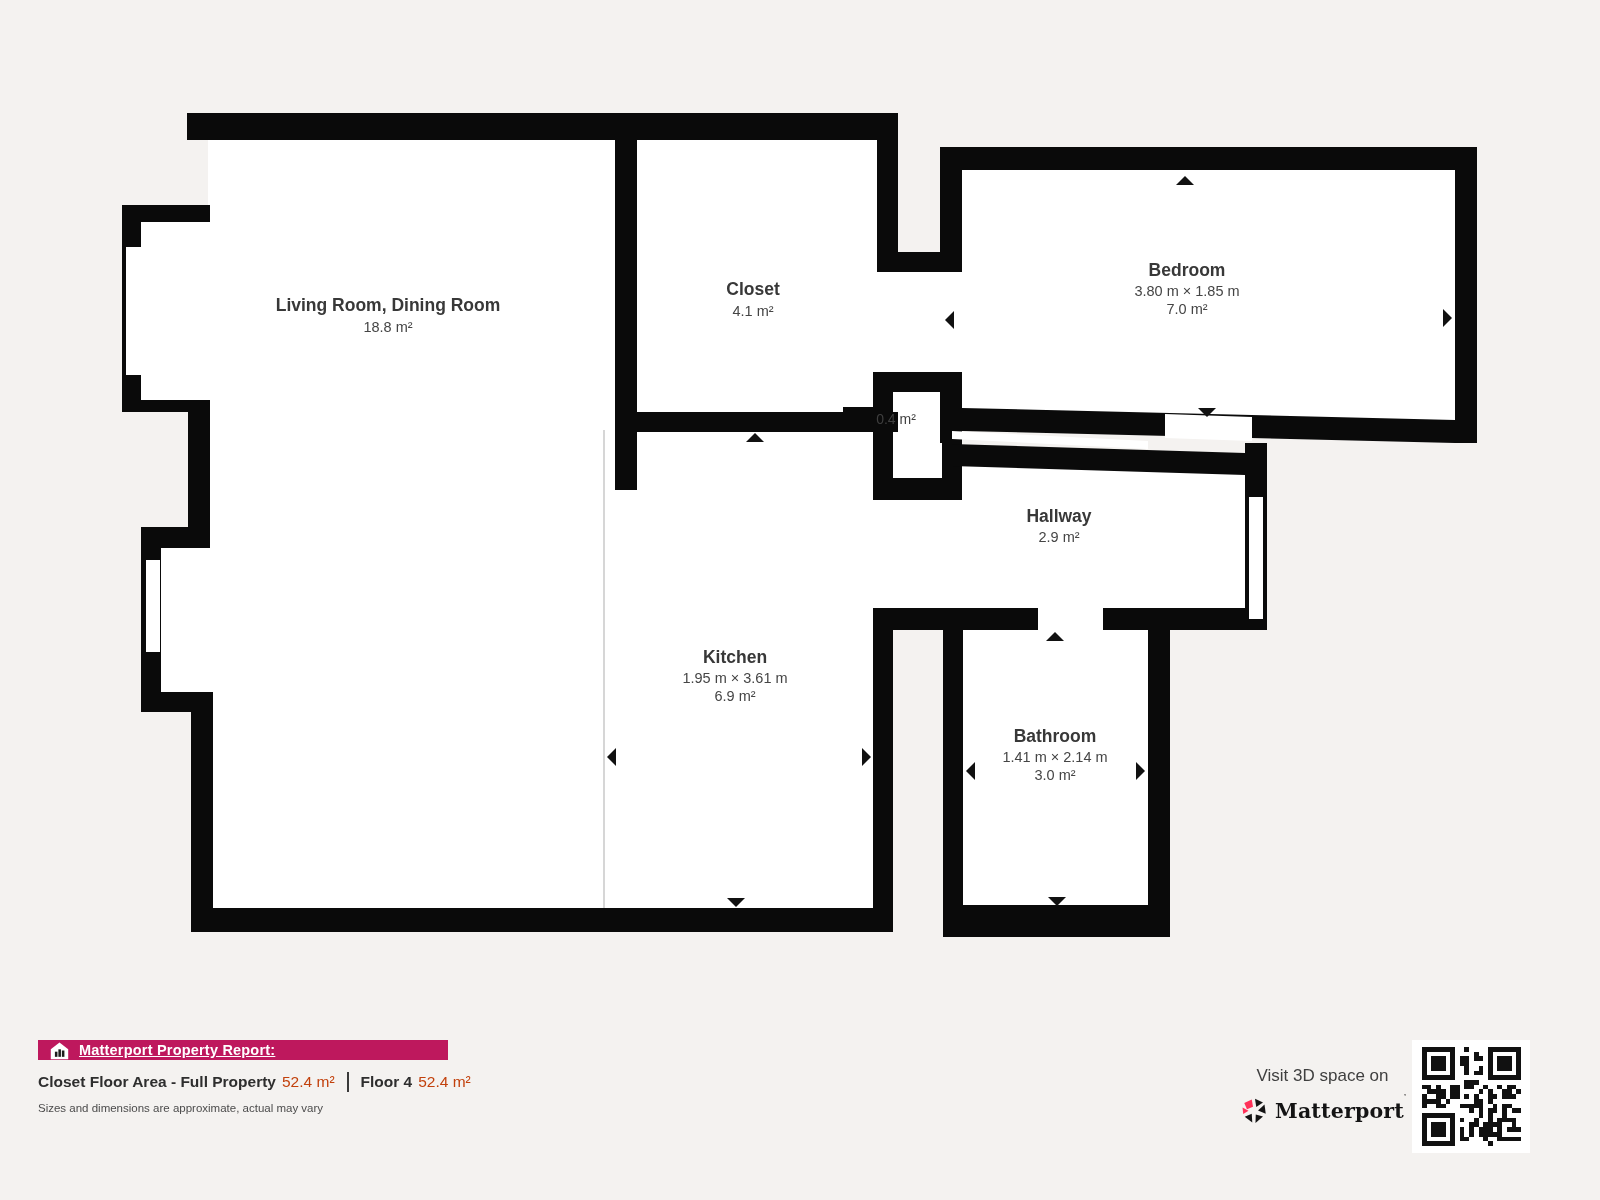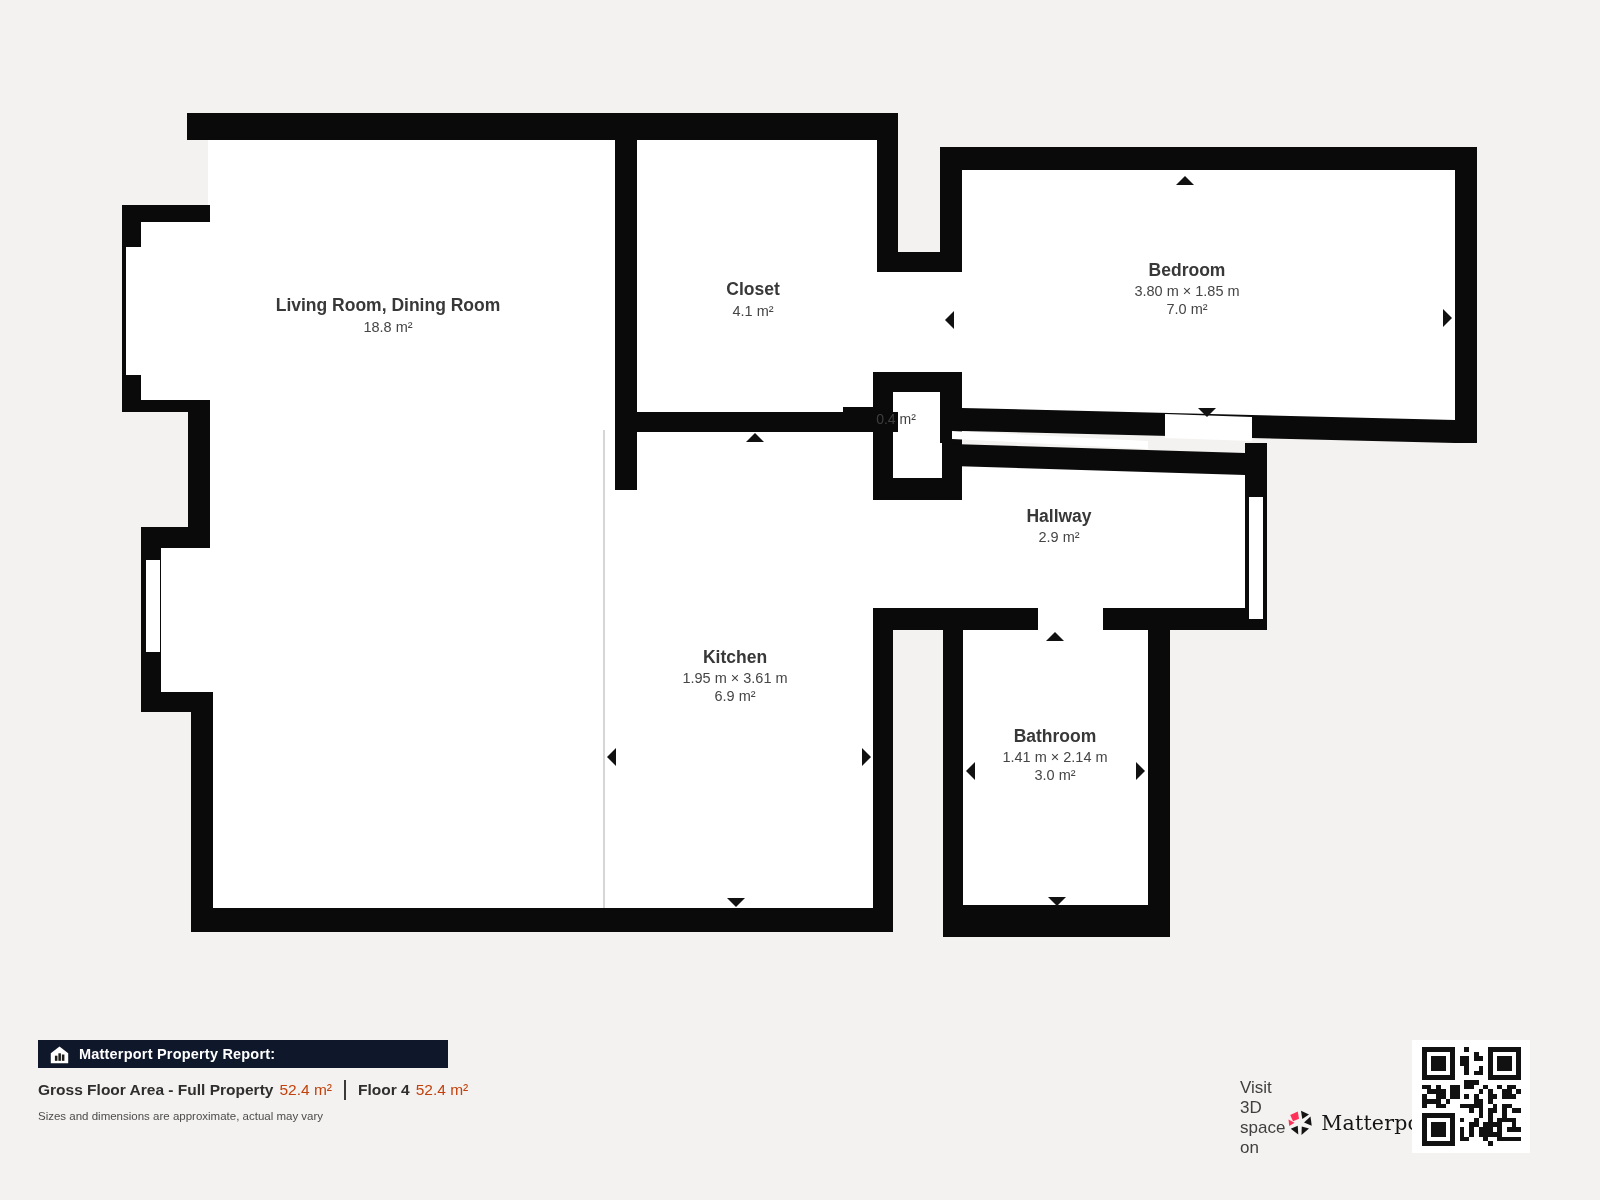--- a/index.html
+++ b/index.html
@@ -12,35 +12,35 @@
     background:var(--bg);
     font-family:"Liberation Sans","DejaVu Sans",sans-serif;
   }
   svg text{user-select:none;}
   .room-name{font-family:"Liberation Sans",sans-serif;font-weight:bold;font-size:17.5px;fill:#383838;}
   .room-sub{font-family:"Liberation Sans",sans-serif;font-size:14.5px;fill:#454545;}
   .room-sub-sm{font-family:"Liberation Sans",sans-serif;font-size:14px;fill:#3f3f3f;}
 
   .report{position:absolute;left:38px;top:1040px;width:520px;}
   .report-bar{
-    width:410px;height:28px;background:#0f172a;color:#fff;
-    display:flex;align-items:center;gap:10px;padding-left:12px;box-sizing:border-box;
+    width:410px;height:20px;background:#be185d;color:#fff;
+    display:flex;align-items:center;gap:10px;padding-left:12px;box-sizing:border-box;text-decoration:underline;
   }
   .report-bar .bar-label{font-size:14.5px;font-weight:bold;letter-spacing:.2px;}
   .report-title{margin-top:13px;font-size:20px;font-weight:bold;color:var(--text-dark);}
   .report-area-line{margin-top:12px;display:flex;align-items:center;font-size:15.5px;color:#2e2e2e;}
   .report-area-line .b{font-weight:bold;}
   .report-area-line .v{margin-left:6px;font-weight:normal;color:#c2410c;}
   .vdiv{display:inline-block;width:2px;height:20px;background:#3a3a3a;margin:0 12px;}
   .report-disclaimer{margin-top:10px;font-size:11.5px;color:#4c4c4c;}
 
-  .promo{position:absolute;left:1240px;top:1066px;width:165px;display:flex;align-items:center;margin-top:12px;}
+  .promo{position:absolute;left:1240px;top:1066px;width:165px;display:flex;flex-direction:column;align-items:center;}
   .promo-text{font-size:17px;color:#3f3f3f;}
   .promo-brand{margin-top:10px;display:flex;align-items:center;gap:6px;}
-  .wordmark{font-family:"DejaVu Serif","Liberation Serif",serif;font-size:20.5px;color:#141414;letter-spacing:.2px;}
+  .wordmark{font-family:"DejaVu Serif","Liberation Serif",serif;font-size:20.5px;color:#141414;letter-spacing:.2px;font-weight:bold;}
   .tm{font-size:9px;color:#141414;vertical-align:top;position:relative;top:-7px;}
 
   .qr-box{position:absolute;left:1412px;top:1040px;width:118px;height:113px;background:#fff;
           display:flex;align-items:center;justify-content:center;}
 </style>
 </head>
 <body>
 
 <svg width="1600" height="1010" viewBox="0 0 1600 1010" style="position:absolute;left:0;top:0;">
 
@@ -147,21 +147,21 @@
   <div class="report-bar">
     <svg width="19" height="19" viewBox="0 0 24 24">
       <path d="M12 2 L23 10.5 V23 H1 V10.5 Z" fill="#ffffff"></path>
       <rect x="6.2" y="13.5" width="3.2" height="6.5" fill="#1d1d1b"></rect>
       <rect x="10.6" y="10.5" width="3.2" height="9.5" fill="#1d1d1b"></rect>
       <rect x="15" y="12" width="3.2" height="8" fill="#1d1d1b"></rect>
     </svg>
     <span class="bar-label">Matterport Property Report:</span>
   </div>
   <div class="report-area-line">
-    <span class="b">Gross Floor Area - Full Property</span>
+    <span class="b">Closet Floor Area - Full Property</span>
     <span class="v">52.4 m²</span>
     <span class="vdiv"></span>
     <span class="b">Floor 4</span>
     <span class="v">52.4 m²</span>
   </div>
   <div class="report-disclaimer">Sizes and dimensions are approximate, actual may vary</div>
 </div>
 
 <div class="promo">
   <div class="promo-text">Visit 3D space on</div>

